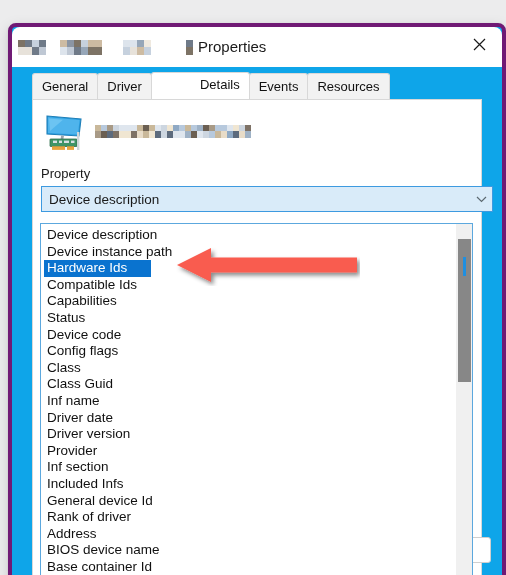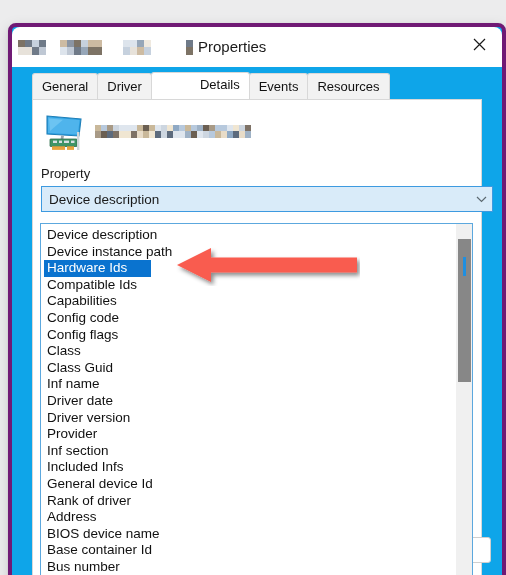--- a/index.html
+++ b/index.html
@@ -455,21 +455,22 @@
       </div>
     </div>
 
     <div id="dropdown">
       <div id="dropdown-items">
           <div class="dd-item"><span>Device description</span></div>
           <div class="dd-item"><span>Device instance path</span></div>
           <div class="dd-item selected"><span>Hardware Ids</span></div>
           <div class="dd-item"><span>Compatible Ids</span></div>
           <div class="dd-item"><span>Capabilities</span></div>
-          <div class="dd-item"><span>Config code</span></div>
+          <div class="dd-item"><span>Status</span></div>
+          <div class="dd-item"><span>Device code</span></div>
           <div class="dd-item"><span>Config flags</span></div>
           <div class="dd-item"><span>Class</span></div>
           <div class="dd-item"><span>Class Guid</span></div>
           <div class="dd-item"><span>Inf name</span></div>
           <div class="dd-item"><span>Driver date</span></div>
           <div class="dd-item"><span>Driver version</span></div>
           <div class="dd-item"><span>Provider</span></div>
           <div class="dd-item"><span>Inf section</span></div>
           <div class="dd-item"><span>Included Infs</span></div>
           <div class="dd-item"><span>General device Id</span></div>

